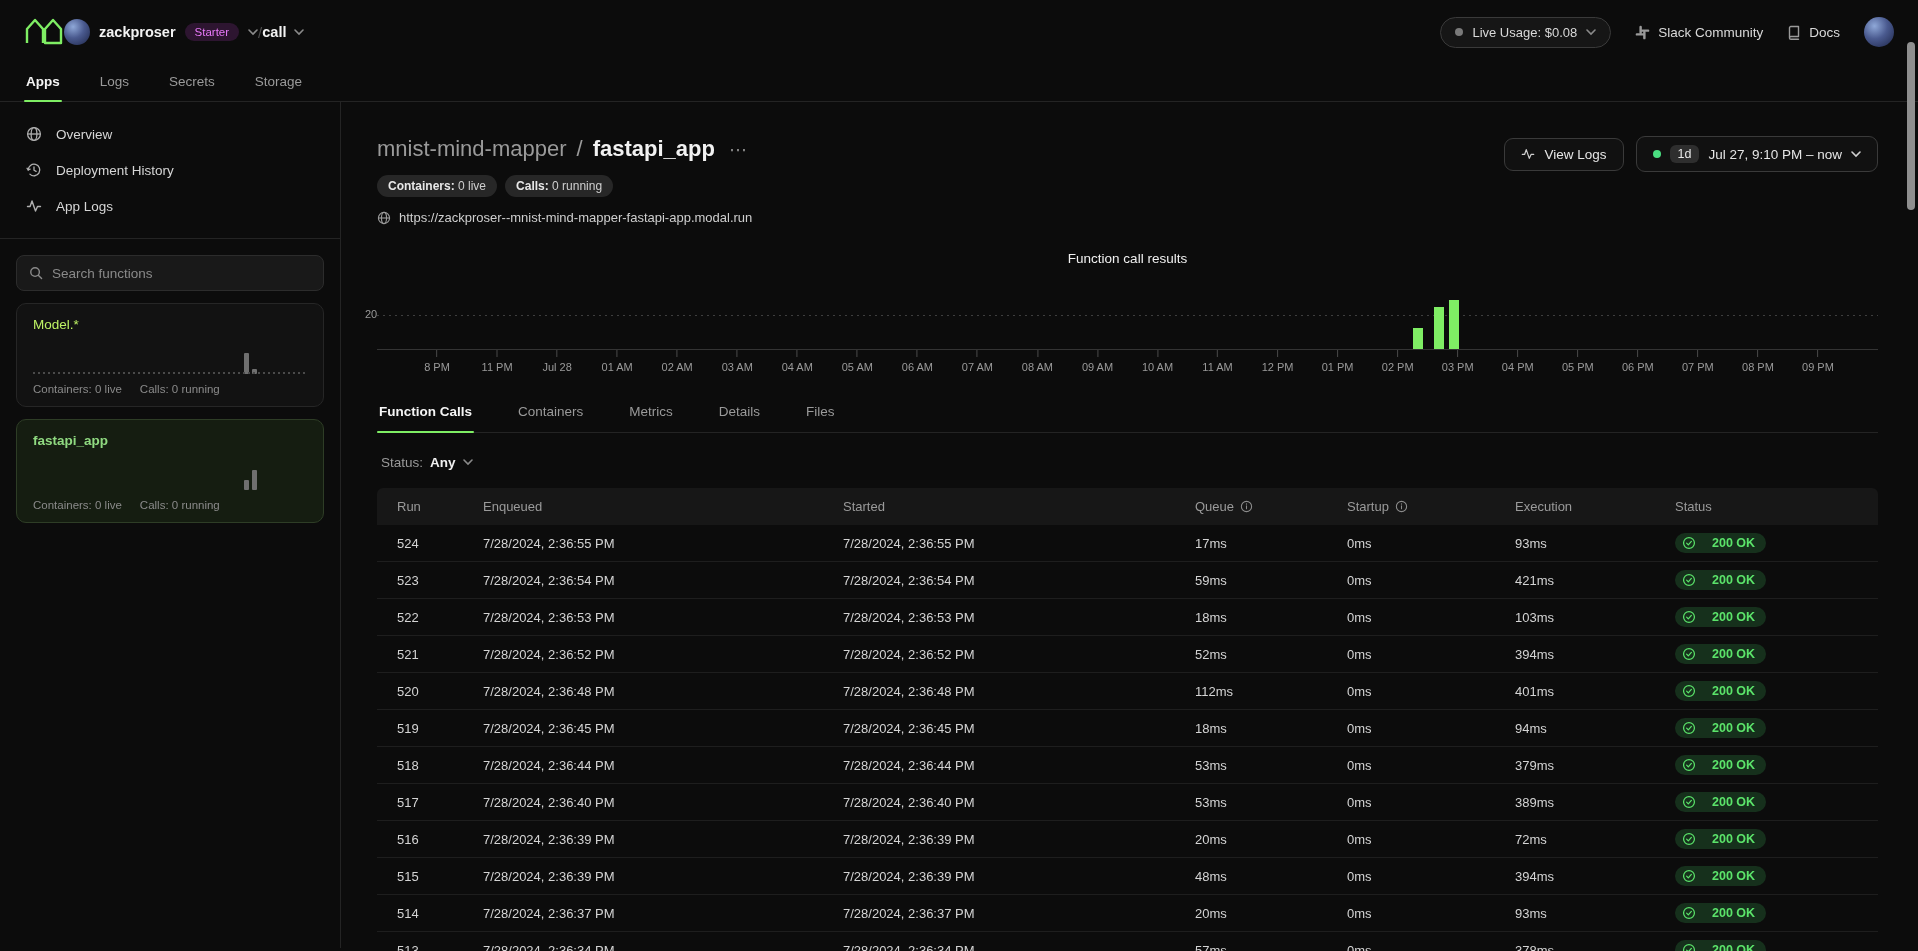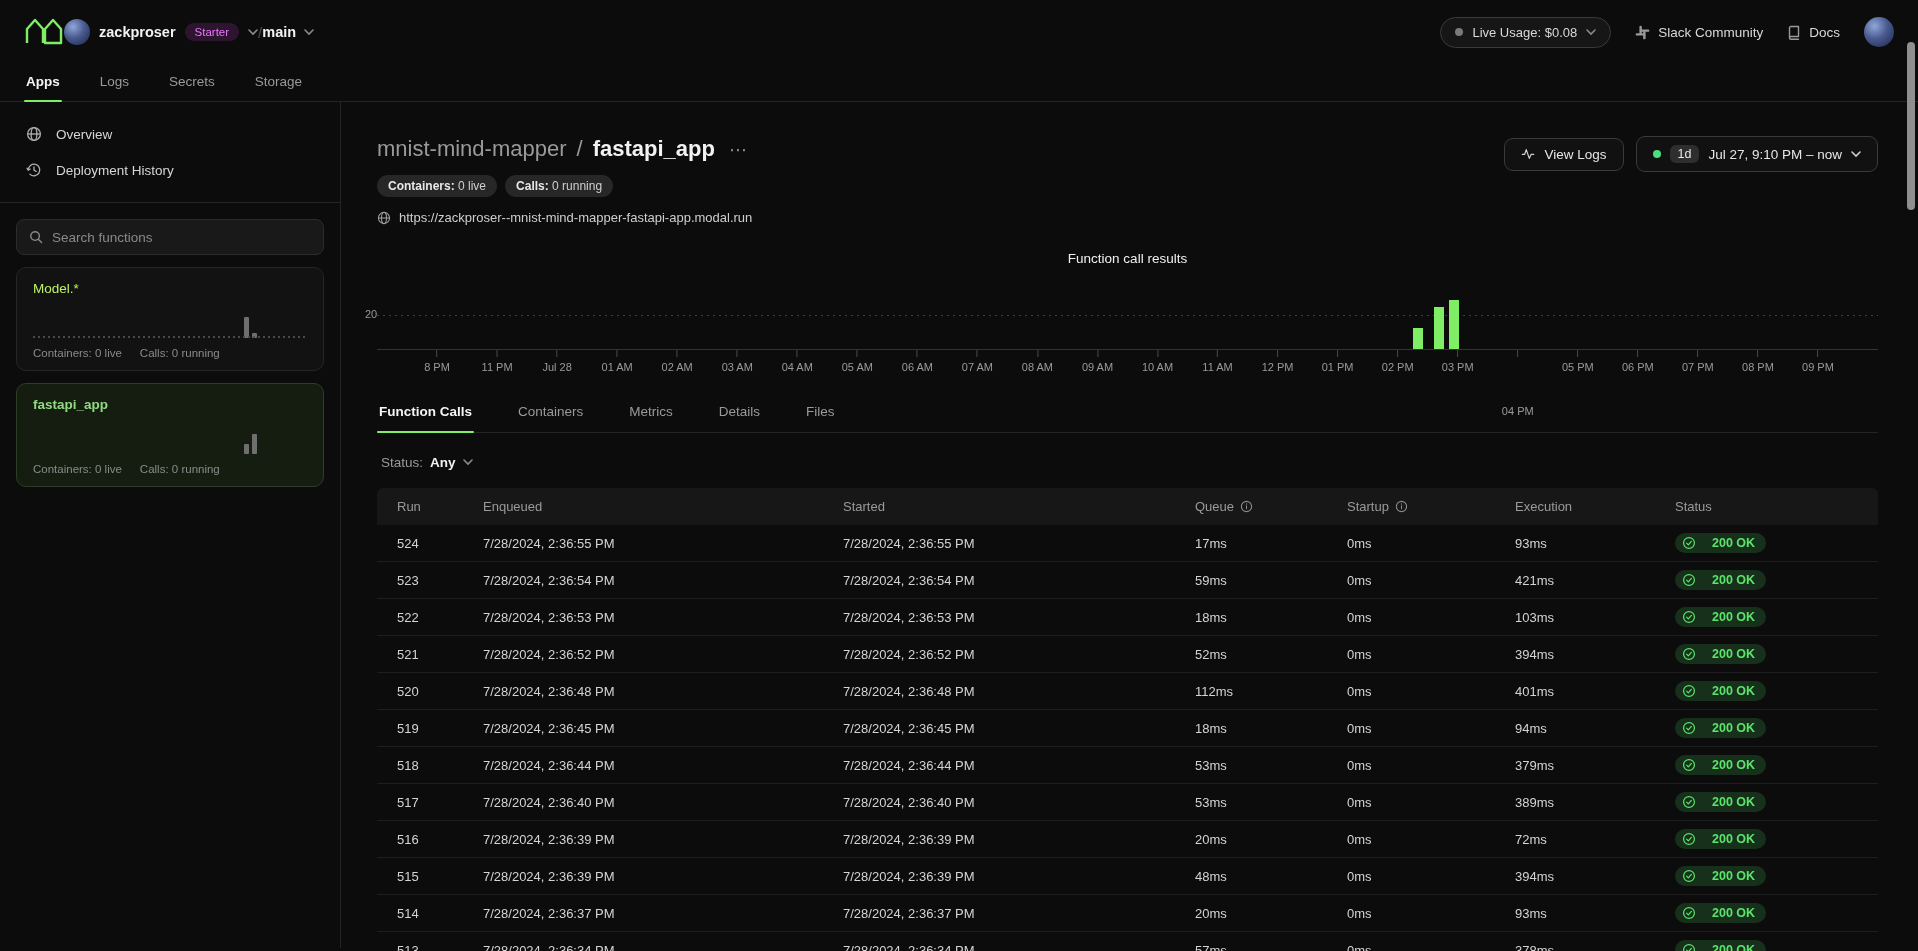--- a/index.html
+++ b/index.html
@@ -138,21 +138,21 @@
       <span class="ws-name">zackproser</span>
       <span class="plan-badge">Starter</span>
       <span class="chev">
         <svg width="10" height="7" viewBox="0 0 10 7" fill="none" stroke="currentColor" stroke-width="1.6" stroke-linecap="round">
             <path d="M1 1l4 4 4-4"></path>
           </svg>
       </span>
     </div>
     <span class="slash">/</span>
     <div class="env">
-      <span>main</span>
+      <span>call</span>
       <span class="chev">
         <svg width="10" height="7" viewBox="0 0 10 7" fill="none" stroke="currentColor" stroke-width="1.6" stroke-linecap="round">
             <path d="M1 1l4 4 4-4"></path>
           </svg>
       </span>
     </div>
   </div>
   <div class="topbar-right">
     <div class="usage-pill">
       <span class="dot"></span>
@@ -204,20 +204,28 @@
     </div>
     <div class="side-item">
       <span>
         <svg width="16" height="16" viewBox="0 0 16 16" fill="none" stroke="currentColor" stroke-width="1.3" stroke-linecap="round">
           <path d="M2.2 8a5.8 5.8 0 1 1 1.7 4.1"></path>
             <path d="M2.2 8 1 6.2 M2.2 8l1.9-.9"></path>
             <path d="M8 5v3.2l2.1 1.2"></path>
         </svg>
       </span>
       <span>Deployment History</span>
+    </div>
+    <div class="side-item">
+      <span>
+        <svg width="16" height="16" viewBox="0 0 16 16" fill="none" stroke="currentColor" stroke-width="1.4" stroke-linecap="round" stroke-linejoin="round">
+          <path d="M1.5 8.5h2.6L6 3l3.5 10L11.5 8.5h3"></path>
+        </svg>
+      </span>
+      <span>App Logs</span>
     </div>
     <div class="side-divider"></div>
     <div class="search-box">
       <span>
         <svg width="14" height="14" viewBox="0 0 15 15" fill="none" stroke="currentColor" stroke-width="1.5" stroke-linecap="round">
           <circle cx="6.5" cy="6.5" r="4.6"></circle>
             <path d="M10.2 10.2 13.5 13.5"></path>
         </svg>
       </span>
       <input placeholder="Search functions" style="">
@@ -372,21 +380,21 @@
             <div class="ticklabel">01 PM</div>
           </div>
           <div class="tick" style="left: 68%;">
             <div class="tickmark"></div>
             <div class="ticklabel">02 PM</div>
           </div>
           <div class="tick" style="left: 72%;">
             <div class="tickmark"></div>
             <div class="ticklabel">03 PM</div>
           </div>
-          <div class="tick" style="left: 76%; gap: 44px;">
+          <div class="tick" style="left: 76%;">
             <div class="tickmark"></div>
             <div class="ticklabel">04 PM</div>
           </div>
           <div class="tick" style="left: 80%;">
             <div class="tickmark"></div>
             <div class="ticklabel">05 PM</div>
           </div>
           <div class="tick" style="left: 84%;">
             <div class="tickmark"></div>
             <div class="ticklabel">06 PM</div>

